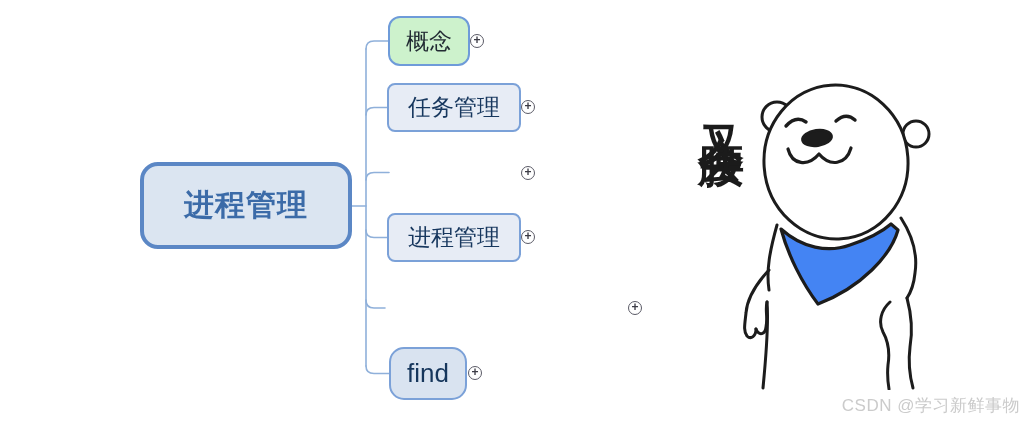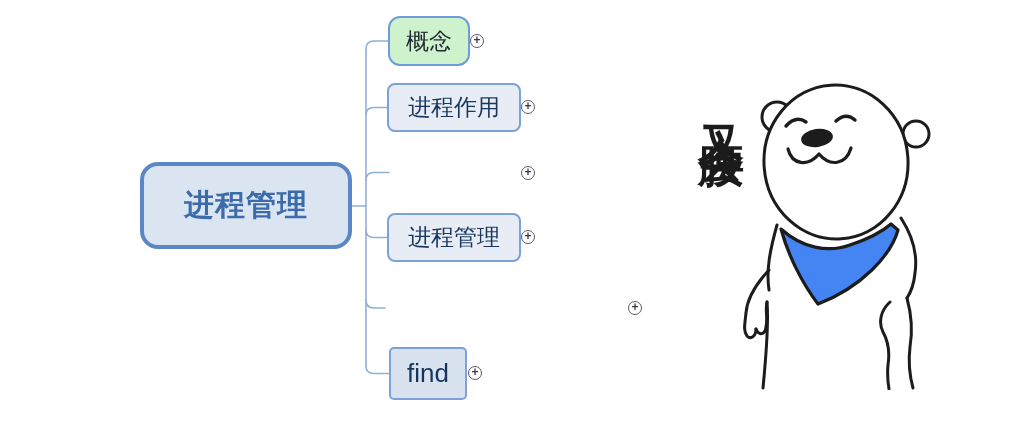--- a/index.html
+++ b/index.html
@@ -39,21 +39,21 @@
     background:#eef2f8;padding:2px;
   }
   .sel-inner{
     width:100%;height:100%;box-sizing:border-box;
     display:flex;align-items:center;justify-content:center;
     background:#dce6f2;border:1px solid #93aed6;border-radius:6px;
     font-size:22px;color:#17375e;white-space:nowrap;
   }
   .node-find{
     left:389px;top:347px;width:78px;height:53px;
-    background:#d9e3f0;border:2px solid #7ba1d8;border-radius:5px;
+    background:#d9e3f0;border:2px solid #7ba1d8;border-radius:15px;
     font-size:26px;color:#16365c;
   }
 
   
   .expand{
     position:absolute;width:14px;height:14px;box-sizing:border-box;
     border:1px solid #5a5a66;border-radius:50%;background:#ffffff;
     color:#3c3c46;font-size:12px;line-height:11px;text-align:center;
     font-weight:bold;cursor:pointer;
   }
@@ -128,29 +128,30 @@
   <div class="sticker-caption">叉会腰</div>
 
   <div class="node node-root">
     <span>进程管理</span>
   </div>
 
   <div class="node node-concept">
     <span>概念</span>
   </div>
   <div class="node node-mid m1">
-    <span>进程作用</span>
+    <span>任务管理</span>
   </div>
   <div class="node node-mid m3">
     <span>进程管理</span>
   </div>
   <div class="node node-find">
     <span>find</span>
   </div>
 
   <div class="expand e1">+</div>
   <div class="expand e2">+</div>
   <div class="expand e3">+</div>
   <div class="expand e4">+</div>
   <div class="expand e5">+</div>
   <div class="expand e6">+</div>
 
+  <div class="watermark">CSDN @学习新鲜事物</div>
 </div>
 
 </body></html>

